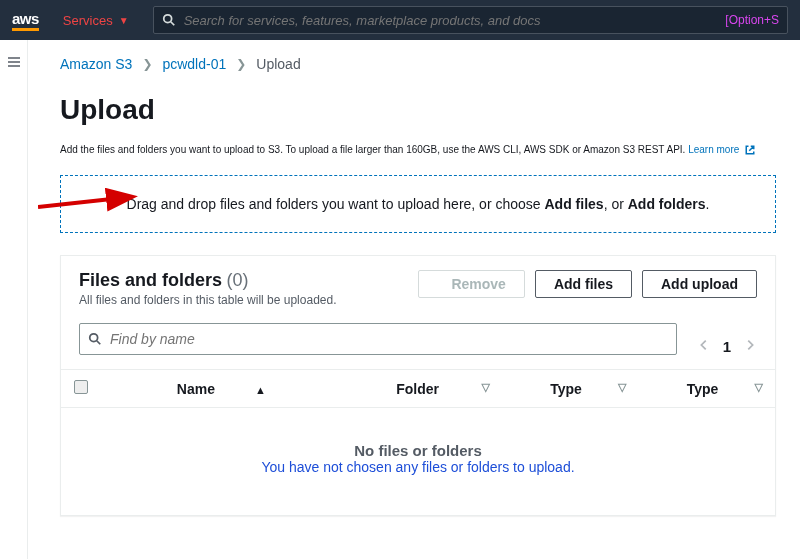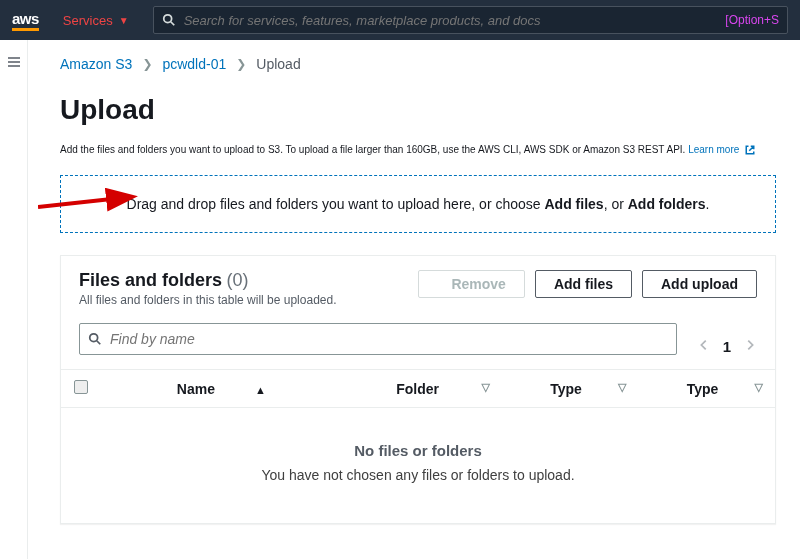--- a/index.html
+++ b/index.html
@@ -58,22 +58,22 @@
   .pager .pg-num { color: #16191f; font-weight: 700; }
   .pager svg { width: 14px; height: 14px; }
   .pager .disabled { opacity: 0.5; }
 
   
   table { width: 100%; border-collapse: collapse; border-top: 1px solid #eaeded; }
   th { text-align: center; font-size: 14px; font-weight: 700; padding: 10px 12px; border-bottom: 1px solid #eaeded; color: #16191f; }
   th.check { width: 40px; text-align: center; }
   .checkbox { width: 14px; height: 14px; border: 1px solid #879596; border-radius: 2px; display: inline-block; background: #eee; }
   .empty { text-align: center; padding: 34px 0 40px 0; }
-  .empty-title { font-size: 15px; font-weight: 700; color: #545b64; margin-bottom: 8px; }
-  .empty-sub { font-size: 14px; color: #404040; }
+  .empty-title { font-size: 15px; font-weight: 700; color: #545b64; margin-bottom: 0; }
+  .empty-sub { font-size: 14px; color: #1d4ed8; }
   .sort-glyph { color: #879596; font-size: 11px; float: right; }
 </style>
 </head>
 <body>
 
 <div class="top-nav">
   <span class="aws-logo">aws</span>
   <div class="services-btn">
     <span>Services</span>
     <span class="caret">▼</span>

